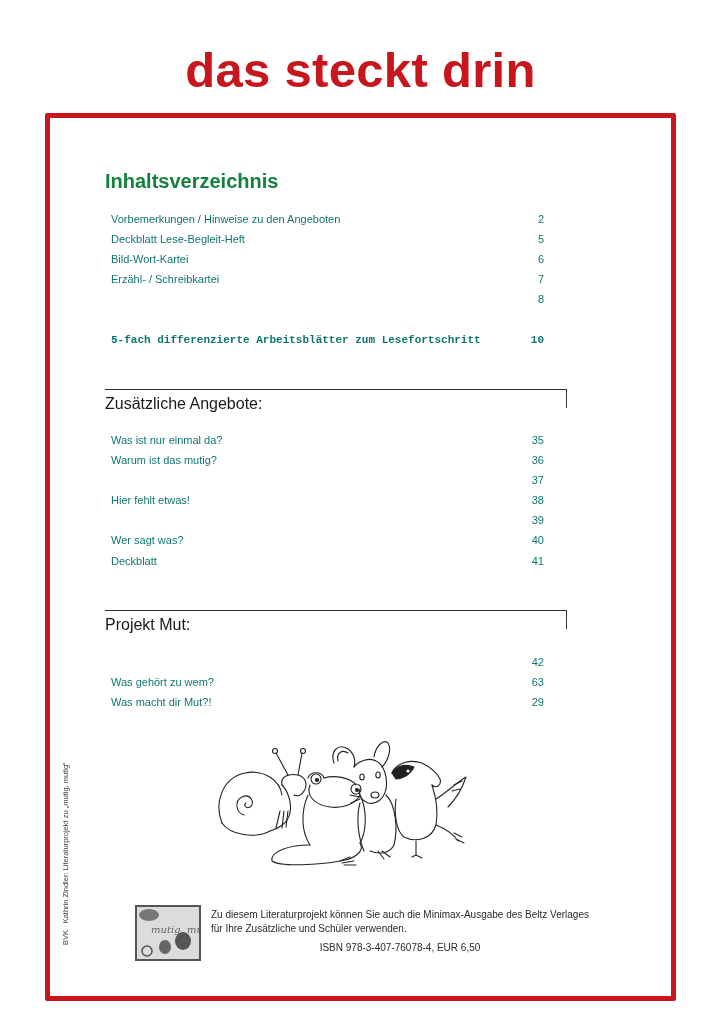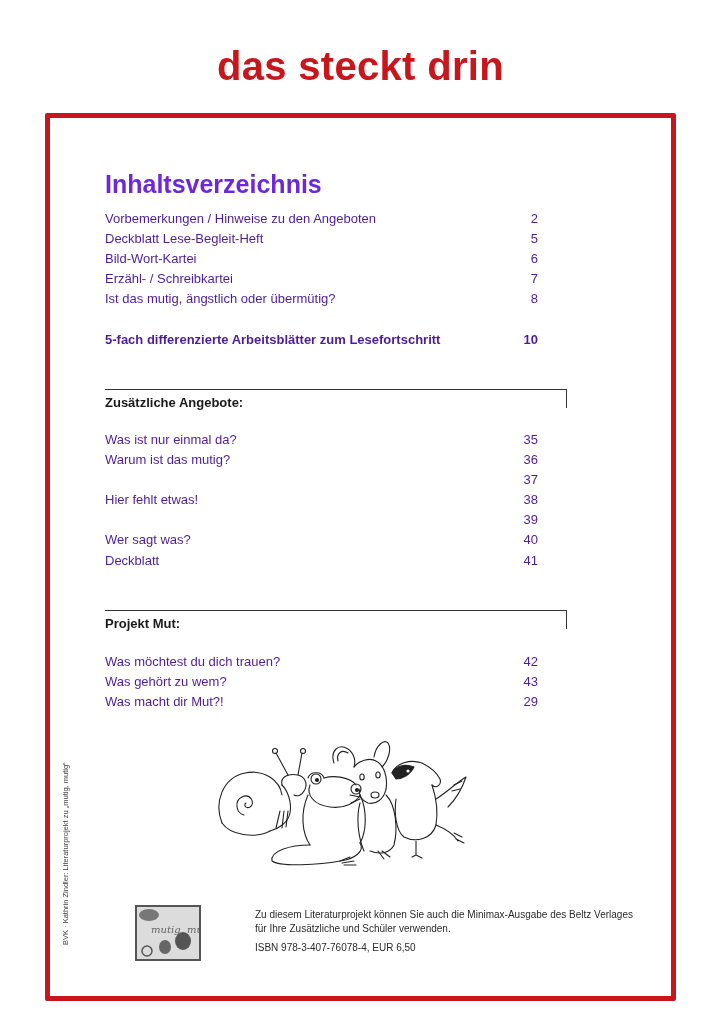--- a/index.html
+++ b/index.html
@@ -1,43 +1,43 @@
 <!DOCTYPE html>
 <html><head>
   <meta charset="utf-8">
   <style>
     html, body { margin: 0; padding: 0; background: #ffffff; }
     body { width: 721px; height: 1020px; position: relative; overflow: hidden;
            font-family: "Liberation Sans", sans-serif; color: #1a1a1a; }
     .title { position: absolute; left: 0; top: 46px; width: 721px; text-align: center;
              font-family: "Liberation Sans", sans-serif; font-weight: bold;
-             font-size: 40px; color: #c8161d; letter-spacing: 0.3px; line-height: 1; }
+             font-size: 49px; color: #c8161d; letter-spacing: 0.3px; line-height: 1; }
     .frame { position: absolute; left: 45px; top: 113px; width: 621px; height: 878px;
              border: 5px solid #c8161d; border-radius: 2px; }
-    .toc-heading { position: absolute; left: 105px; top: 170px; font-size: 25px;
-                   font-weight: bold; color: #6d28d9; }
-    .row { position: absolute; left: 105px; width: 433px; height: 20px; font-size: 13px;
-           line-height: 20px; color: #4c1d95; }
+    .toc-heading { position: absolute; left: 105px; top: 170px; font-size: 20px;
+                   font-weight: bold; color: #15803d; }
+    .row { position: absolute; left: 111px; width: 433px; height: 20px; font-size: 11px;
+           line-height: 20px; color: #0f766e; }
     .row .label { position: absolute; left: 0; top: 0; white-space: nowrap; }
     .row .page { position: absolute; right: 0; top: 0; text-align: right; }
-    .row.bold { font-weight: bold; }
+    .row.bold { font-weight: bold; font-family: Liberation Mono, monospace; }
     .section-head { position: absolute; left: 105px; width: 462px; height: 19px;
                     border-top: 1.5px solid #333; }
     .section-head .tick { position: absolute; right: 0; top: 0; width: 1.5px; height: 18px;
                           background: #333; }
-    .section-head .label { position: absolute; left: 0; top: 5px; font-size: 13px;
-                           font-weight: bold; color: #1a1a1a; white-space: nowrap; }
+    .section-head .label { position: absolute; left: 0; top: 5px; font-size: 16px;
+                           font-weight: normal; color: #1a1a1a; white-space: nowrap; }
     .illustration { position: absolute; left: 210px; top: 733px; width: 265px; height: 135px; }
     .side-note { position: absolute; left: 61px; top: 945px; transform-origin: 0 0;
                  transform: rotate(-90deg); font-size: 7.5px; color: #444; white-space: nowrap; }
     .book-cover { position: absolute; left: 135px; top: 905px; width: 66px; height: 56px;
                   background: #d9d9d9; border: 2px solid #555; box-sizing: border-box; overflow: hidden; }
     .footer-text { position: absolute; left: 211px; top: 908px; font-size: 10px;
-                   line-height: 14px; color: #2a2a2a; margin-left: 44px; }
-    .footer-text .isbn { margin-top: 5px; }
+                   line-height: 14px; color: #2a2a2a; }
+    .footer-text .isbn { margin-top: 5px; text-align: center; }
   </style>
 </head>
 <body>
 
 <div class="title">das steckt drin</div>
 
 <div class="frame"></div>
 
 <div class="toc-heading">Inhaltsverzeichnis</div>
 
@@ -51,21 +51,20 @@
 </div>
 <div class="row" style="top:249px">
   <span class="label">Bild-Wort-Kartei</span>
   <span class="page">6</span>
 </div>
 <div class="row" style="top:269px">
   <span class="label">Erzähl- / Schreibkartei</span>
   <span class="page">7</span>
 </div>
 <div class="row" style="top:289px">
-  <span class="label">Ist das mutig, ängstlich oder übermütig?</span>
   <span class="page">8</span>
 </div>
 
 <div class="row bold" style="top:330px">
   <span class="label">5-fach differenzierte Arbeitsblätter zum Lesefortschritt</span>
   <span class="page">10</span>
 </div>
 
 <div class="section-head" style="top:389px">
   <span class="tick"></span>
@@ -98,26 +97,25 @@
   <span class="label">Deckblatt</span>
   <span class="page">41</span>
 </div>
 
 <div class="section-head" style="top:610px">
   <span class="tick"></span>
   <span class="label">Projekt Mut:</span>
 </div>
 
 <div class="row" style="top:652px">
-  <span class="label">Was möchtest du dich trauen?</span>
   <span class="page">42</span>
 </div>
 <div class="row" style="top:672px">
   <span class="label">Was gehört zu wem?</span>
-  <span class="page">43</span>
+  <span class="page">63</span>
 </div>
 <div class="row" style="top:692px">
   <span class="label">Was macht dir Mut?!</span>
   <span class="page">29</span>
 </div>
 
 <svg class="illustration" viewBox="0 0 265 135" fill="none" stroke="#222" stroke-width="1.1" stroke-linecap="round" stroke-linejoin="round">
 
   <g>
     <path d="M12 90 C 4 70, 12 45, 35 40 C 55 36, 70 48, 72 62"></path>

